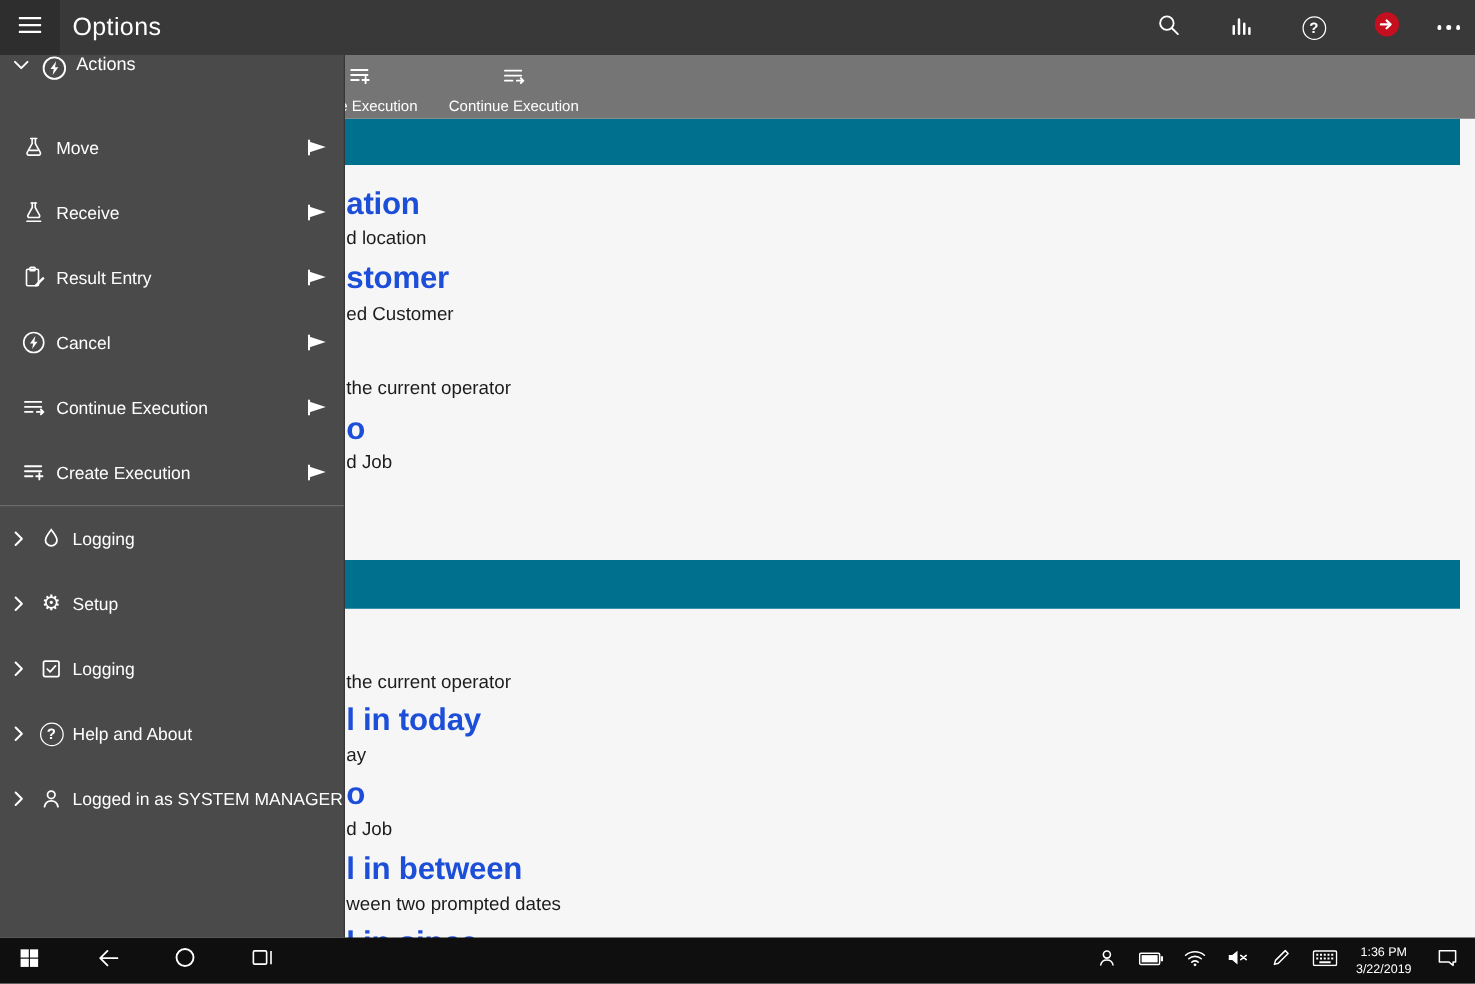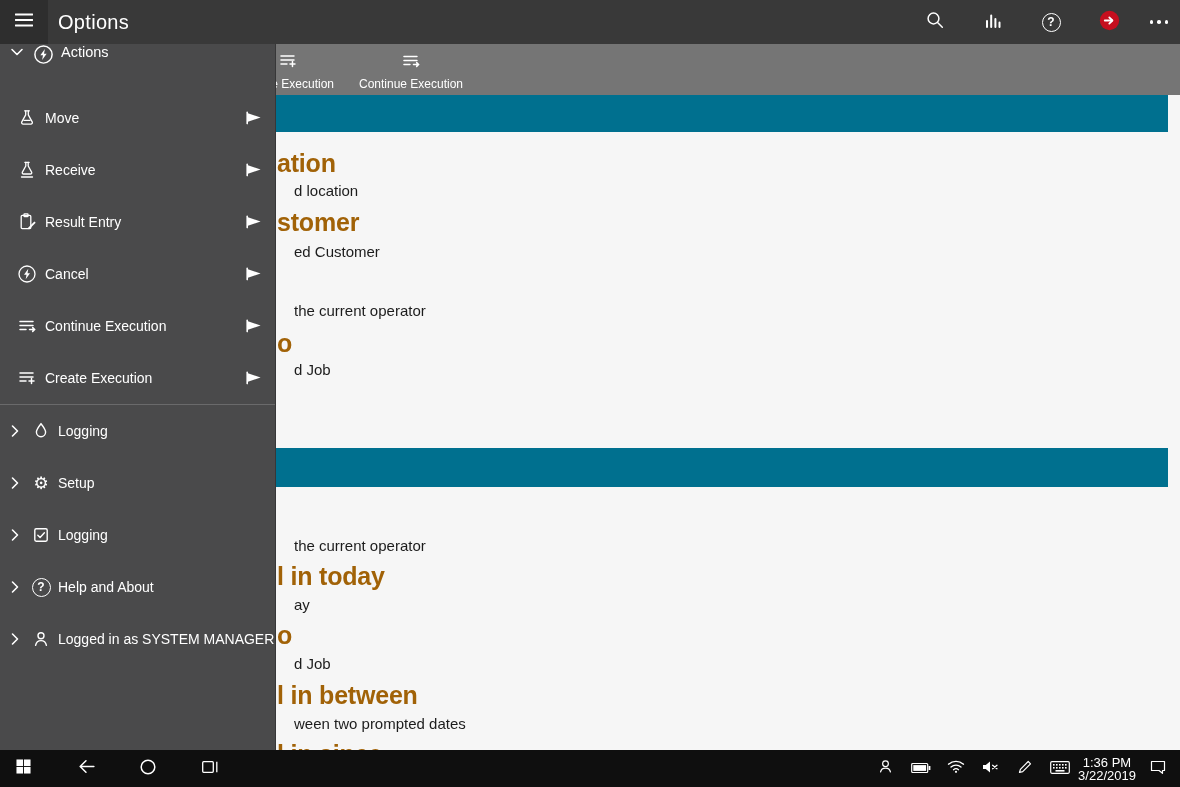--- a/index.html
+++ b/index.html
@@ -4,23 +4,23 @@
 <style>
   * { margin:0; padding:0; box-sizing:border-box; }
   html,body { width:100%; height:100%; }
   body { font-family:"Liberation Sans", sans-serif; background:#000; }
   .screen { position:relative; width:1180px; height:787px; background:#f6f6f6; overflow:hidden; }
 
   
   .band { position:absolute; left:0; right:12px; background:var(--accent-teal,#00708F); z-index:1; }
   .band1 { top:95px; height:37px; }
   .band2 { top:448px; height:39px; }
-  .frag { position:absolute; left:277px; z-index:2; white-space:nowrap; color:#a16207; }
+  .frag { position:absolute; left:277px; z-index:2; white-space:nowrap; color:#1d4ed8; }
   .frag.title { font-size:25px; font-weight:700; letter-spacing:-0.2px; line-height:32px; }
-  .frag.sub { font-size:15px; line-height:19px; color:#1c1c1c;padding-left:17px; }
+  .frag.sub { font-size:15px; line-height:19px; color:#1c1c1c; }
   .f1{top:147px}.f2{top:181px}.f3{top:206px}.f4{top:242px}.f5{top:301px}.f6{top:327px}.f7{top:360px}
   .f8{top:536px}.f9{top:560px}.f10{top:595px}.f11{top:619px}.f12{top:654px}.f13{top:679px}.f14{top:714px}.f15{top:738px}
 
   
   .toolbar { position:absolute; top:44px; left:0; right:0; height:51px; background:var(--toolbar-bg,#757575); z-index:10; }
   .toolbar-btn { position:absolute; top:0; height:51px; transform:translateX(-50%); display:flex; flex-direction:column; align-items:center; color:#fff; padding-top:7px; cursor:default; }
   .toolbar-btn .lbl { font-size:12px; margin-top:2px; white-space:nowrap; }
 
   
   .topbar { position:absolute; top:0; left:0; right:0; height:44px; background:var(--topbar-bg,#393939); display:flex; align-items:center; z-index:40; color:#fff; }
@@ -49,21 +49,21 @@
   .glyph-icon { font-family:"DejaVu Sans", sans-serif; font-size:17px; line-height:1; }
 
   
   .taskbar { position:absolute; left:0; bottom:0; width:100%; height:37px; background:var(--taskbar-bg,#0F0F0F); z-index:50; display:flex; align-items:center; color:#fff; }
   .tb-btn { height:37px; display:flex; align-items:center; justify-content:center; }
   .tb-start { width:46px; }
   .tb-nav { width:62px; }
   .tb-nav.first { margin-left:9px; }
   .tb-right { margin-left:auto; display:flex; align-items:center; height:100%; }
   .tray-btn { height:37px; display:flex; align-items:center; justify-content:center; }
-  .clock { width:58px; font-size:13px; line-height:13px; text-align:center; }
+  .clock { width:58px; font-size:10px; line-height:13px; text-align:center; }
 </style>
 </head>
 <body>
 
 <div class="screen">
 
   <div class="band band1"></div>
   <div class="band band2"></div>
 
   <div class="frag title f1">ation</div>

